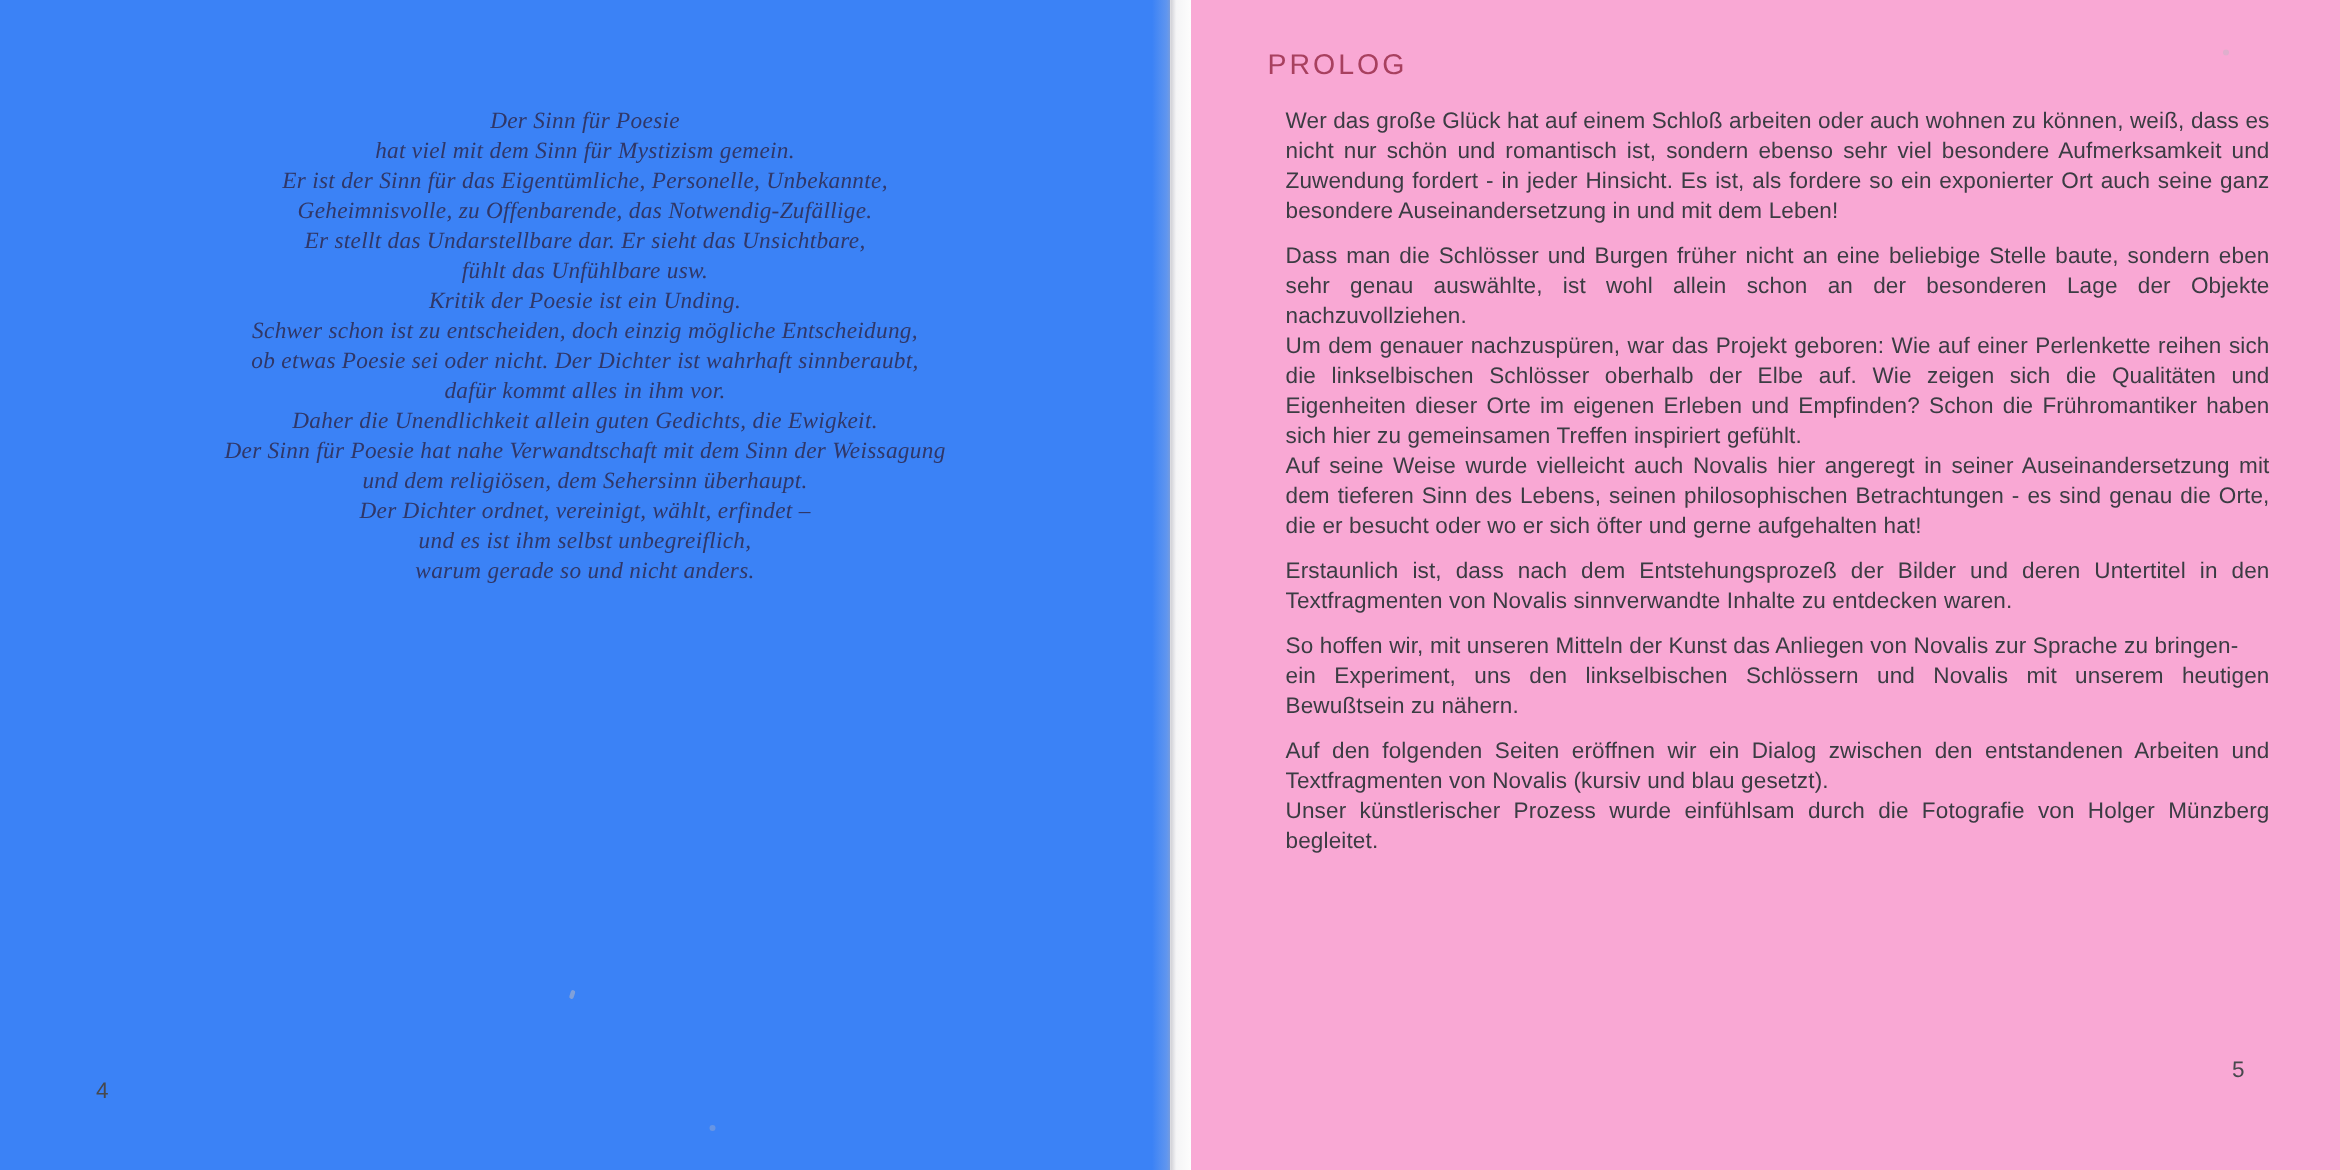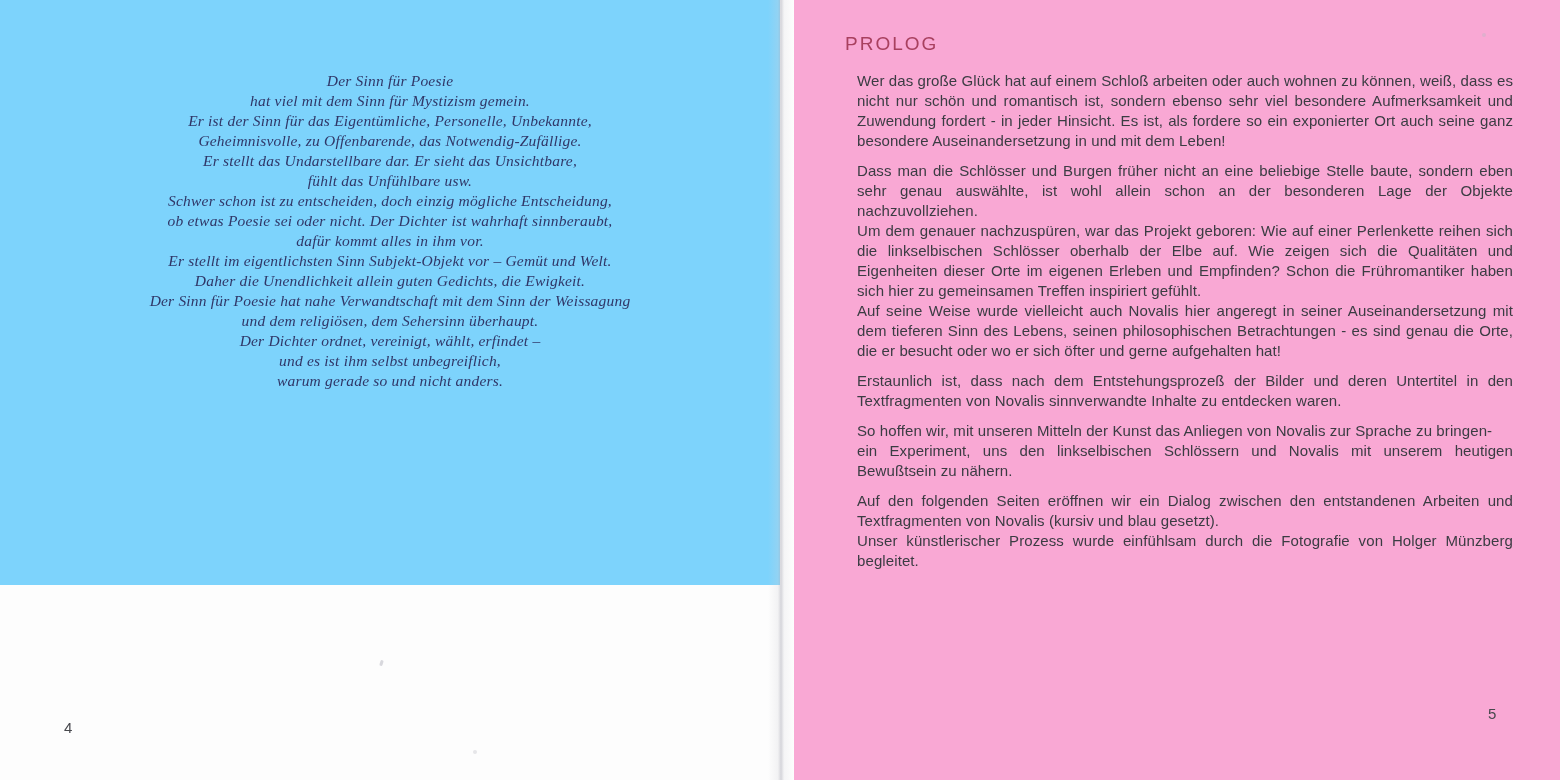--- a/index.html
+++ b/index.html
@@ -13,22 +13,22 @@
     height: 780px;
     background: #fdfdfd;
     overflow: hidden;
     font-family: "Liberation Sans", sans-serif;
   }
 
   
   .page-left {
     position: absolute;
     left: 0; top: 0;
-    width: 780px; height: 585px;
-    background: #7dd3fc;
+    width: 780px; height: 780px;
+    background: #3b82f6;
   }
   .poem {
     margin-top: 71px;
     text-align: center;
     font-family: "Liberation Serif", serif;
     font-style: italic;
     font-size: 15.5px;
     line-height: 20px;
     color: #303768;
     letter-spacing: 0.2px;
@@ -103,24 +103,24 @@
 <div class="spread">
 
   <section class="page-left">
     <div class="poem">
       <div class="poem-line">Der Sinn für Poesie</div>
       <div class="poem-line">hat viel mit dem Sinn für Mystizism gemein.</div>
       <div class="poem-line">Er ist der Sinn für das Eigentümliche, Personelle, Unbekannte,</div>
       <div class="poem-line">Geheimnisvolle, zu Offenbarende, das Notwendig-Zufällige.</div>
       <div class="poem-line">Er stellt das Undarstellbare dar. Er sieht das Unsichtbare,</div>
       <div class="poem-line">fühlt das Unfühlbare usw.</div>
+      <div class="poem-line">Kritik der Poesie ist ein Unding.</div>
       <div class="poem-line">Schwer schon ist zu entscheiden, doch einzig mögliche Entscheidung,</div>
       <div class="poem-line">ob etwas Poesie sei oder nicht. Der Dichter ist wahrhaft sinnberaubt,</div>
       <div class="poem-line">dafür kommt alles in ihm vor.</div>
-      <div class="poem-line">Er stellt im eigentlichsten Sinn Subjekt-Objekt vor – Gemüt und Welt.</div>
       <div class="poem-line">Daher die Unendlichkeit allein guten Gedichts, die Ewigkeit.</div>
       <div class="poem-line">Der Sinn für Poesie hat nahe Verwandtschaft mit dem Sinn der Weissagung</div>
       <div class="poem-line">und dem religiösen, dem Sehersinn überhaupt.</div>
       <div class="poem-line">Der Dichter ordnet, vereinigt, wählt, erfindet –</div>
       <div class="poem-line">und es ist ihm selbst unbegreiflich,</div>
       <div class="poem-line">warum gerade so und nicht anders.</div>
     </div>
   </section>
 
   <div class="gutter"></div>

